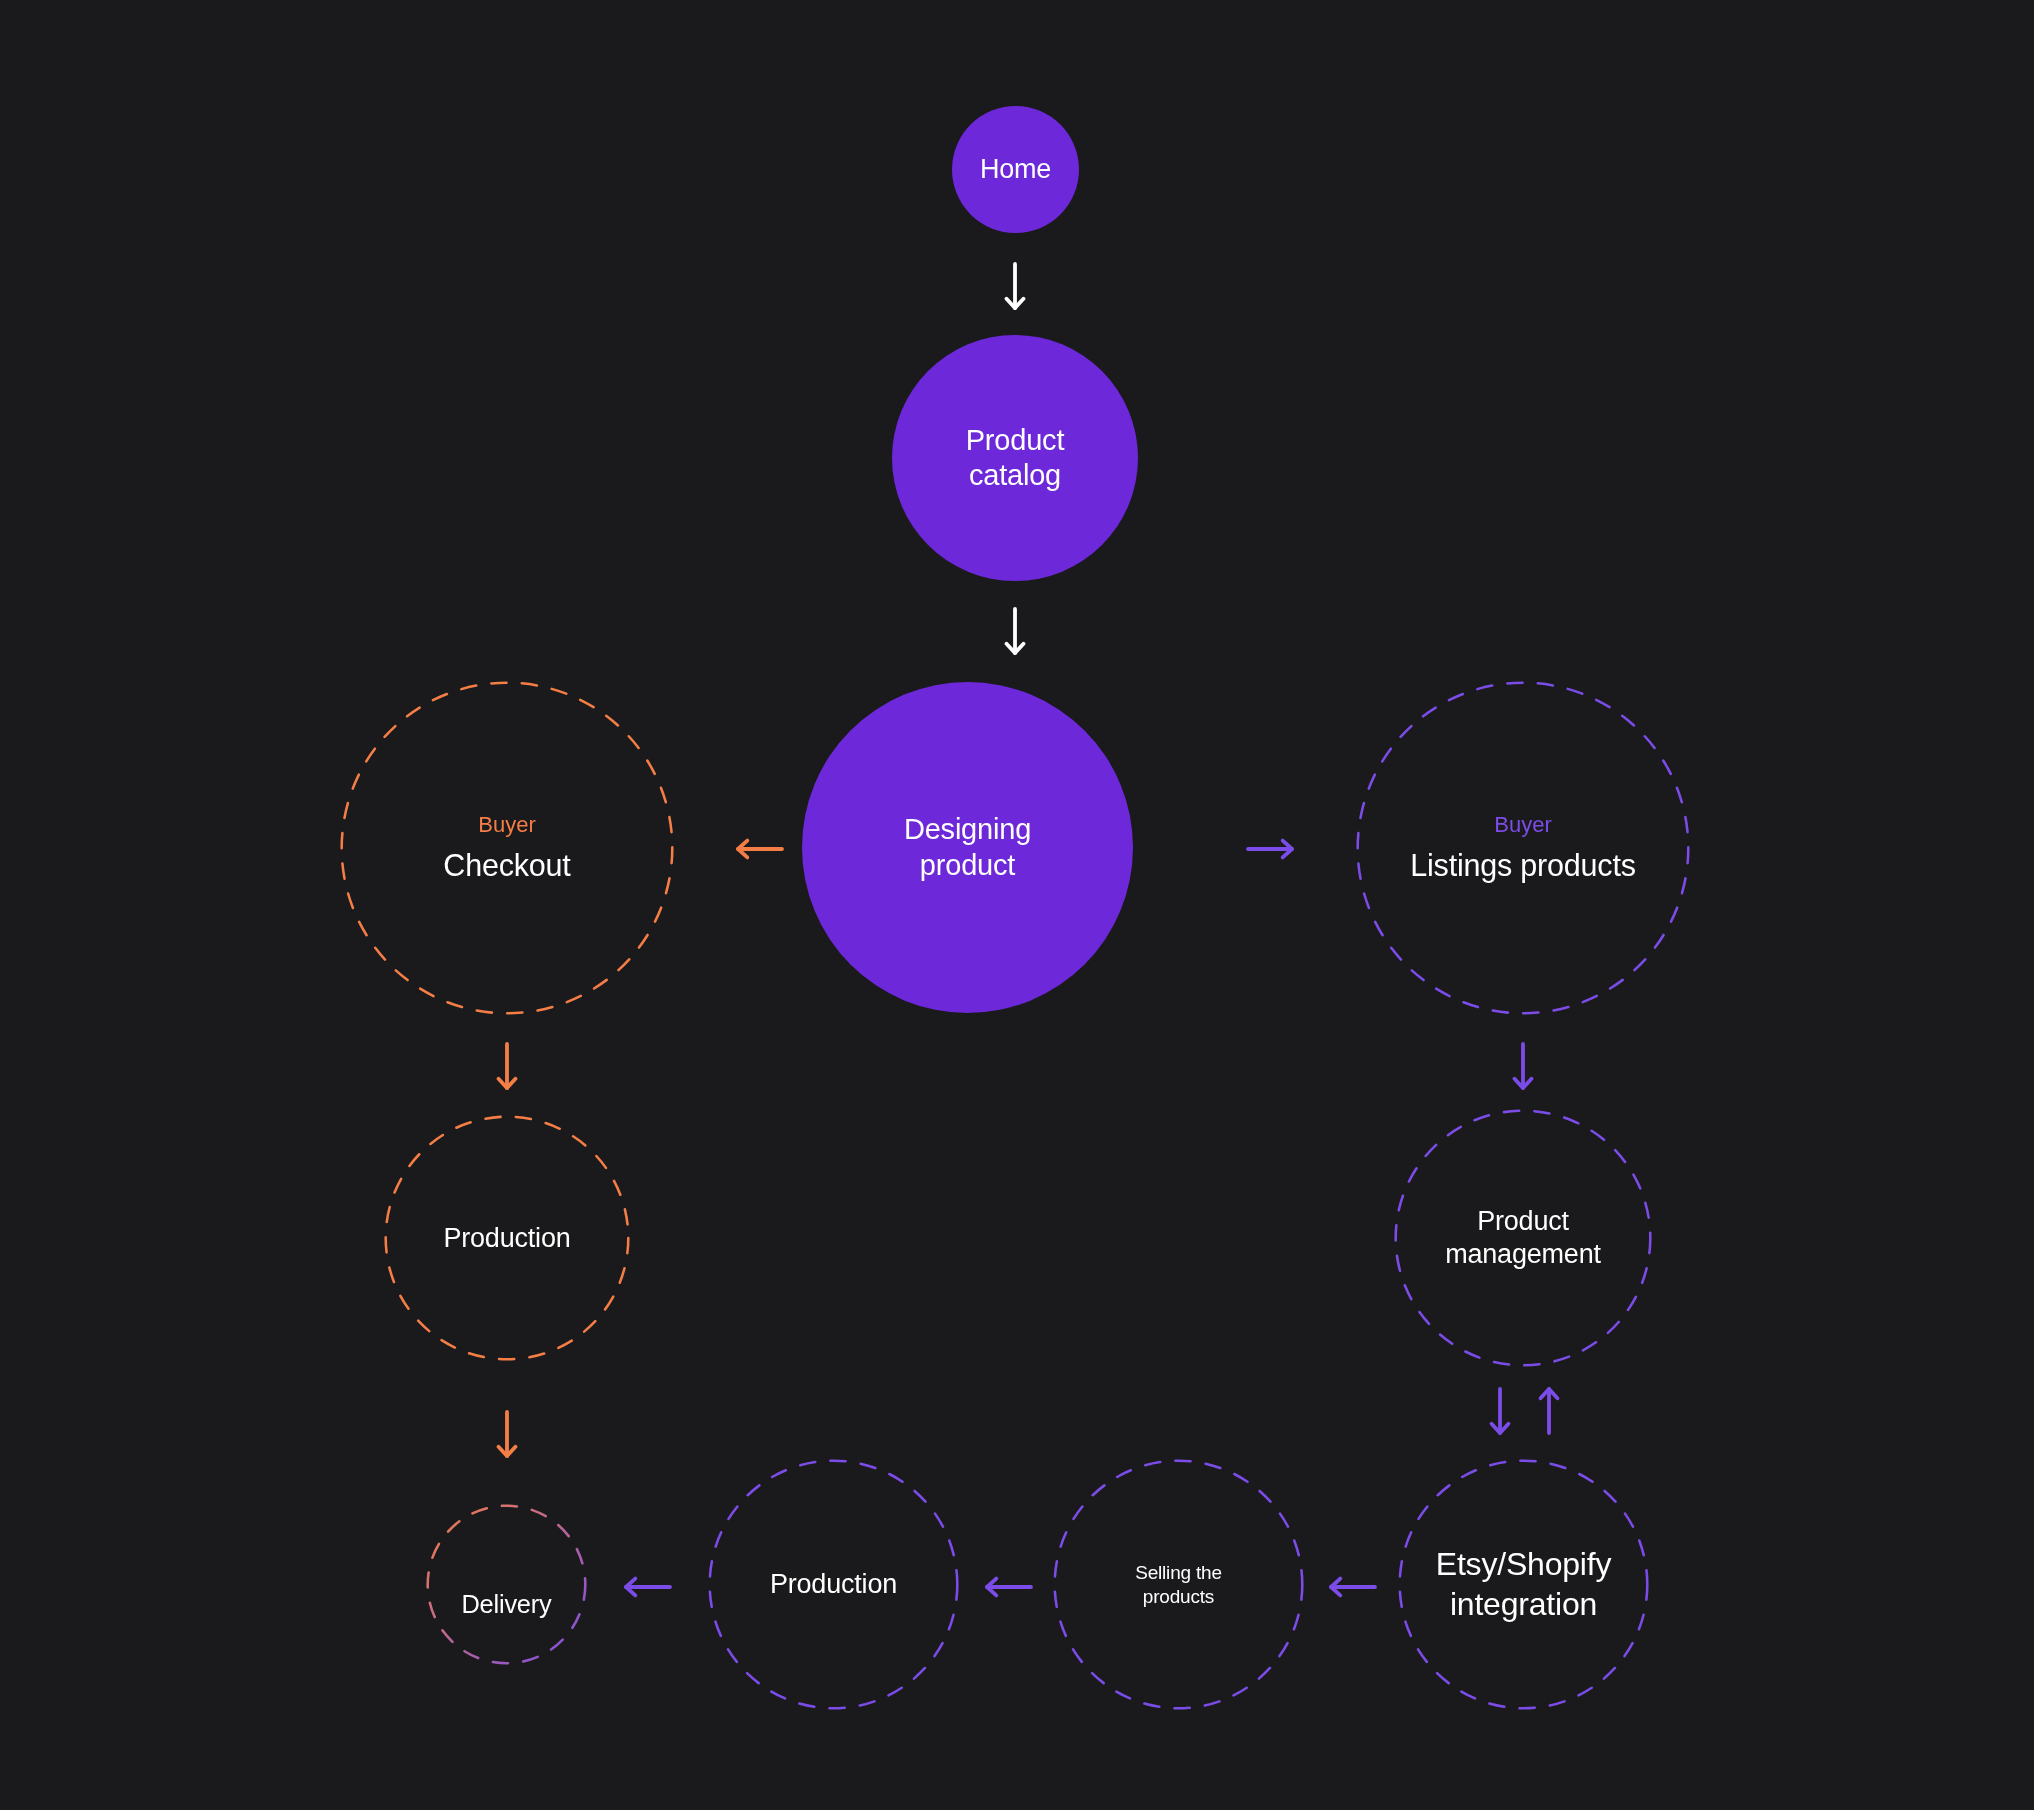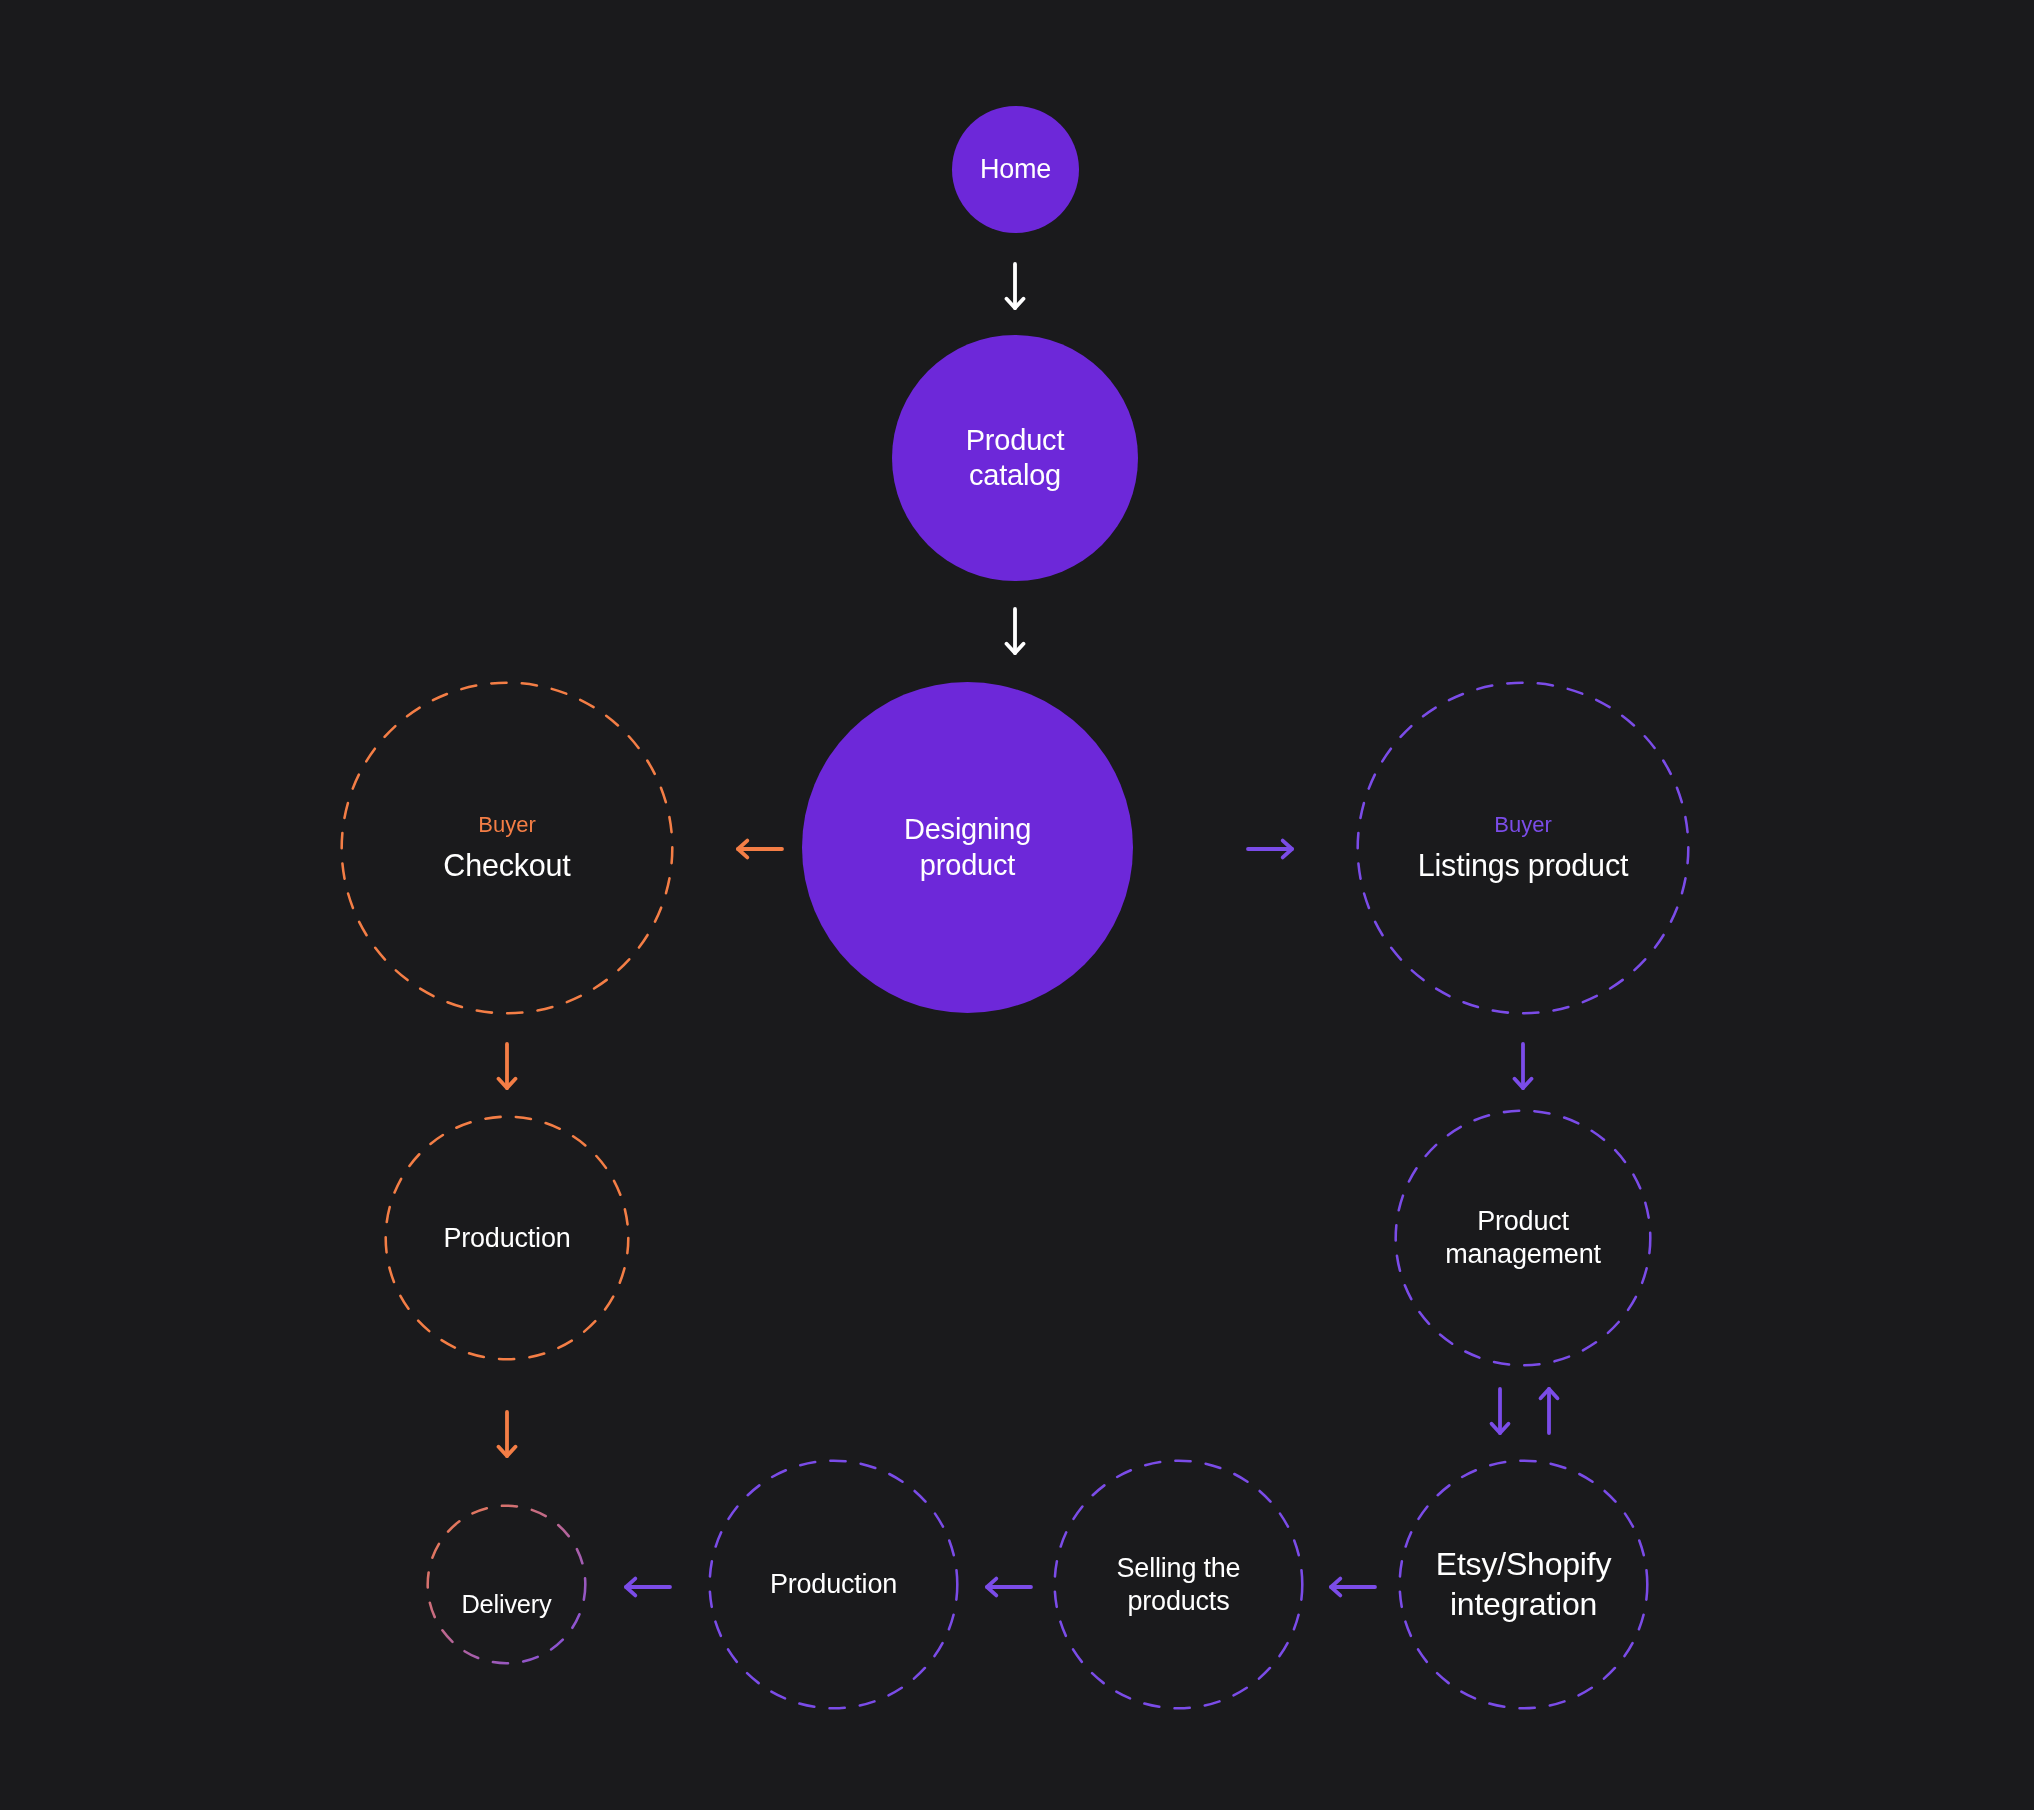--- a/index.html
+++ b/index.html
@@ -92,21 +92,21 @@
         <div class="role" style="font-size: 22px; color: rgb(244, 126, 70);">Buyer</div>
         <div class="title" style="font-size: 30.5px;">Checkout</div>
       </div>
     </div>
     <div class="node" style="left: 1356px; top: 681px; width: 334px; height: 334px;">
       <svg class="ring" viewBox="0 0 394 394" width="334" height="334">
         <circle cx="197" cy="197" r="195" stroke="#7b4ce8" stroke-width="3" stroke-dasharray="18 18" stroke-linecap="round"></circle>
       </svg>
       <div class="labelwrap">
         <div class="role" style="font-size: 22px; color: rgb(123, 76, 232);">Buyer</div>
-        <div class="title" style="font-size: 30.5px;">Listings product</div>
+        <div class="title" style="font-size: 30.5px;">Listings products</div>
       </div>
     </div>
     <div class="node" style="left: 384px; top: 1115px; width: 246px; height: 246px;">
       <svg class="ring" viewBox="0 0 290 290" width="246" height="246">
         <circle cx="145" cy="145" r="143" stroke="#f47e46" stroke-width="3" stroke-dasharray="18 18" stroke-linecap="round"></circle>
       </svg>
       <div class="labelwrap">
         <div class="title" style="font-size: 27px;">Production</div>
       </div>
     </div>
@@ -126,21 +126,21 @@
       <div class="labelwrap">
         <div class="title" style="font-size: 32px;">Etsy/Shopify
 integration</div>
       </div>
     </div>
     <div class="node" style="left: 1053px; top: 1459px; width: 251px; height: 251px;">
       <svg class="ring" viewBox="0 0 296 296" width="251" height="251">
         <circle cx="148" cy="148" r="146" stroke="#7b4ce8" stroke-width="3" stroke-dasharray="18 18" stroke-linecap="round"></circle>
       </svg>
       <div class="labelwrap">
-        <div class="title" style="font-size: 27px;">Selling the
+        <div class="title" style="font-size: 19px;">Selling the
 products</div>
       </div>
     </div>
     <div class="node" style="left: 708px; top: 1459px; width: 251px; height: 251px;">
       <svg class="ring" viewBox="0 0 296 296" width="251" height="251">
         <circle cx="148" cy="148" r="146" stroke="#7b4ce8" stroke-width="3" stroke-dasharray="18 18" stroke-linecap="round"></circle>
       </svg>
       <div class="labelwrap">
         <div class="title" style="font-size: 27px;">Production</div>
       </div>

